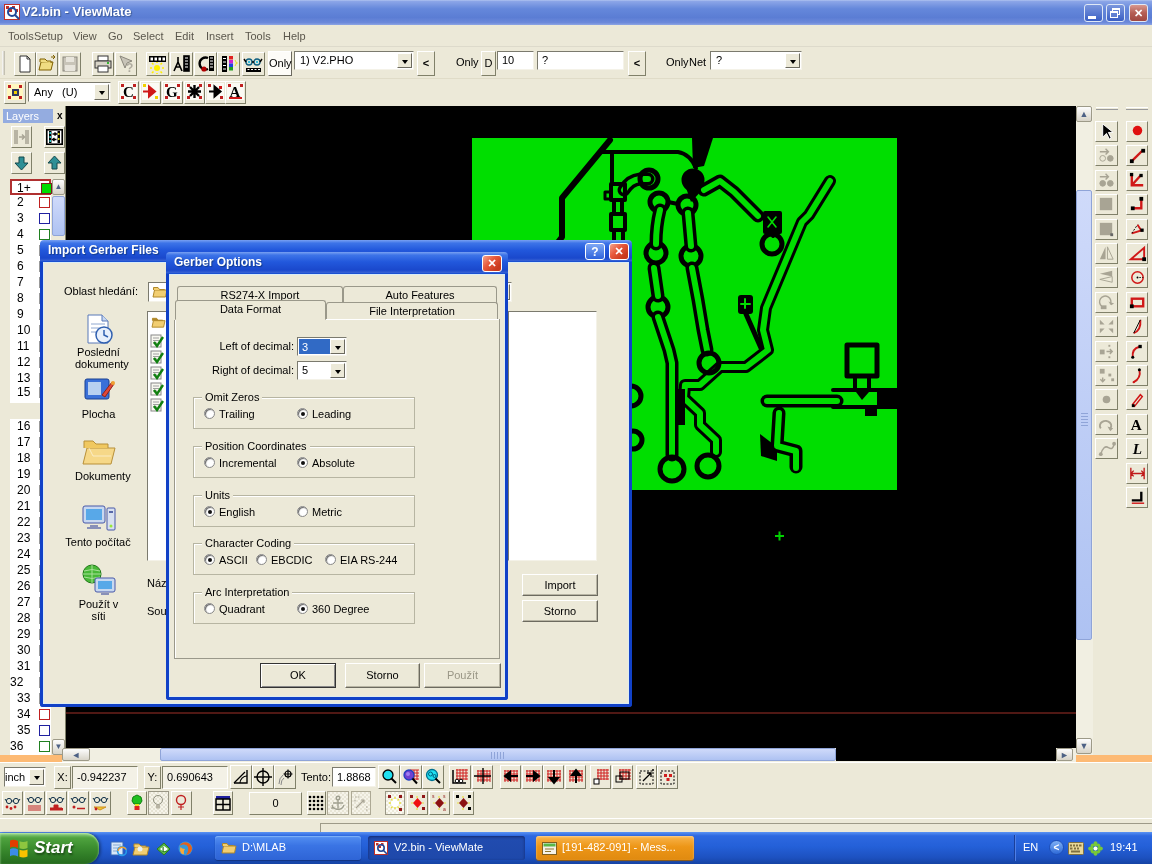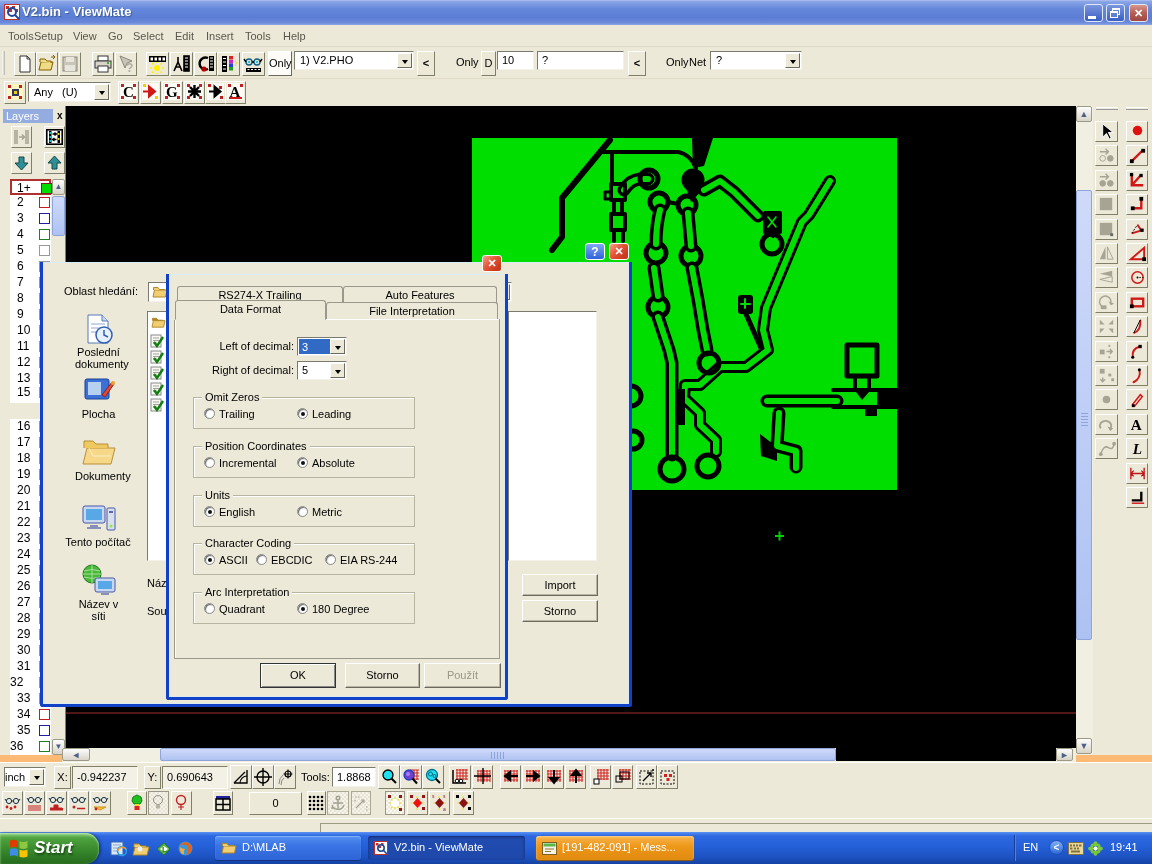--- a/index.html
+++ b/index.html
@@ -583,21 +583,21 @@
             <circle cx="9" cy="9" r="6" fill="none" stroke="#000" stroke-width="1.4"></circle>
             <path d="M9 0 V18 M0 9 H18" stroke="#000" stroke-width="1.4"></path>
           </svg></div>
 <div class="tbtn raised" style="left:274px;top:2px;width:22px;height:24px"><svg width="18" height="18" style="margin:2px 1px" viewBox="0 0 18 18">
             <g fill="none" stroke="#000">
               <circle cx="12" cy="6" r="3" stroke-width="1.2"></circle>
               <path d="M12 1.5 V10.5 M7.5 6 H16.5" stroke-width="1.2"></path>
               <path d="M3 16 Q3 10 7 7 M5 17 Q5 12 8 10" stroke="#888" stroke-width="1"></path>
             </g>
           </svg></div>
-<div class="abs" style="left:301px;top:8px">Tools:</div>
+<div class="abs" style="left:301px;top:8px">Tento:</div>
 <div class="whitebox abs" style="left:332px;top:4px;width:44px;height:20px;line-height:18px;padding-left:4px">1.8868</div>
 <div class="tbtn raised" style="left:378px;top:2px;width:22px;height:24px"><svg width="18" height="18" style="margin:2px 1px" viewBox="0 0 18 18">
             <circle cx="8" cy="7" r="5" fill="#20E0F0" stroke="#000" stroke-width="1.3"></circle>
             <path d="M11.5 10.5 L16 15" stroke="#000" stroke-width="2"></path>
           </svg></div>
 <div class="tbtn raised" style="left:400px;top:2px;width:22px;height:24px"><svg width="18" height="18" style="margin:2px 1px" viewBox="0 0 18 18">
             <g fill="none" stroke="#D02020">
               <path d="M8 2 h9 M8 5 h9 M8 8 h9 M8 11 h9 M9 2 v10 M12 2 v10 M15 2 v10"></path>
             </g>
             <circle cx="7" cy="7" r="5" fill="#7040D0" stroke="#2040C0" stroke-width="1.3"></circle>
@@ -907,20 +907,21 @@
             <ellipse cx="4.4" cy="10.6" rx="2" ry="1.6" transform="rotate(45 4.4 10.6)"></ellipse>
             <ellipse cx="10.6" cy="10.6" rx="2" ry="1.6" transform="rotate(-45 10.6 10.6)"></ellipse>
           </g>
           <circle cx="7.5" cy="7.5" r="2" fill="#fff"></circle>
         </svg>
 <span style="position:absolute;left:1110px;top:9px;color:#fff;font-size:11px">19:41</span>
 </div>
   </div>
 
   <div class="dlg" id="importdlg" style="left:40px;top:262px;width:592px;height:445px">
+    <div class="dlgtitle">Import Gerber Files</div>
     <div class="helpbtn" style="top:-19px;left:542px">?</div>
     <div class="xbtn" style="top:-19px;left:566px">✕</div>
     <div id="importbody">
 <div class="abs" style="left:21px;top:23px">Oblast hledání:</div>
 <div class="whitebox abs" style="left:105px;top:20px;width:364px;height:20px">
   <svg width="16" height="14" style="position:absolute;left:3px;top:2px" viewBox="0 0 16 14">
             <path d="M1 12 L2.5 5 H15 L13.5 12 Z" fill="#F2CE72" stroke="#B08828"></path>
             <path d="M1.5 5 V2.5 h4.5 l1.5 2 h5 v0.5" fill="#F2CE72" stroke="#B08828"></path>
           </svg>
   <span class="cmbbtn" style="right:1px;top:1px;width:16px;height:16px">
@@ -959,21 +960,21 @@
           <circle cx="30" cy="24" r="1.5" fill="#98E838"></circle>
         </svg>
 <div class="abs" style="left:22px;top:274px;width:66px;text-align:center">Tento počítač</div>
 <svg width="36" height="34" style="position:absolute;left:38px;top:302px" viewBox="0 0 36 34">
           <circle cx="11" cy="10" r="9" fill="#48B838" stroke="#207818"></circle>
           <path d="M3 7 q8 -3 16 0 M3 13 q8 3 16 0 M11 1 v18 M2 10 h18" stroke="#A8E098" fill="none"></path>
           <rect x="14" y="14" width="20" height="14" rx="2" fill="#C8D8F0" stroke="#4858A8"></rect>
           <rect x="17" y="17" width="14" height="8" fill="#58A8E8"></rect>
           <path d="M20 30 h8" stroke="#8890B8" stroke-width="2"></path>
         </svg>
-<div class="abs" style="left:28px;top:336px;width:55px;text-align:center">Název v síti</div>
+<div class="abs" style="left:28px;top:336px;width:55px;text-align:center">Použít v síti</div>
 
 <div class="whitebox abs" style="left:104px;top:49px;width:352px;height:250px">
   <svg width="15" height="13" style="position:absolute;left:3px;top:4px" viewBox="0 0 16 14">
             <path d="M1 12 L2.5 5 H15 L13.5 12 Z" fill="#F2CE72" stroke="#B08828"></path>
             <path d="M1.5 5 V2.5 h4.5 l1.5 2 h5 v0.5" fill="#B08828" stroke="#B08828"></path>
           </svg>
 <svg width="14" height="14" style="position:absolute;left:2px;top:22px" viewBox="0 0 14 14">
             <rect x="1" y="1" width="10" height="12" fill="#F8F8F0" stroke="#888"></rect>
             <path d="M3 4 h6 M3 6.5 h6 M3 9 h4" stroke="#A0A0A0"></path>
             <path d="M4 8 l3 4 l6 -9" fill="none" stroke="#108010" stroke-width="2.4"></path>
@@ -1001,23 +1002,24 @@
 </div>
 <div class="whitebox abs" style="left:465px;top:49px;width:89px;height:250px"></div>
 <div class="abs" style="left:104px;top:315px">Název souboru:</div>
 <div class="abs" style="left:104px;top:343px">Soubory typu:</div>
 <div class="btn" style="left:479px;top:312px;width:76px;height:22px;line-height:20px">Import</div>
 <div class="btn" style="left:479px;top:338px;width:76px;height:22px;line-height:20px">Storno</div>
 </div>
   </div>
 
   <div class="dlg" id="gerberdlg" style="left:166px;top:274px;width:342px;height:426px">
+    <div class="dlgtitle">Gerber Options</div>
     <div class="xbtn" style="left:313px;top:-19px">✕</div>
     <div id="gerberbody">
-<div class="tab" style="left:8px;top:12px;width:166px">RS274-X Trailing</div>
+<div class="tab" style="left:8px;top:12px;width:166px">RS274-X Import</div>
 <div class="tab" style="left:174px;top:12px;width:154px">Auto Features</div>
 <div class="tab" style="left:157px;top:28px;width:172px;height:18px">File Interpretation</div>
 <div class="tab" style="left:6px;top:26px;width:151px;height:20px;z-index:3;border-bottom:1px solid #ECE9D8;font-weight:normal">Data Format</div>
 <div class="abs" style="left:5px;top:45px;width:326px;height:340px;border:1px solid #9a988a;border-top:none;box-shadow:inset 1px 1px 0 #fff"></div>
 <div class="abs" style="left:5px;top:45px;width:152px;height:1px;background:#ECE9D8"></div>
 <div class="abs" style="left:40px;top:66px;width:85px;text-align:right">Left of decimal:</div>
 <div class="whitebox abs" style="left:128px;top:63px;width:50px;height:19px">
           <span style="position:absolute;left:1px;top:1px;right:16px;bottom:1px;background:#316AC5;color:#fff;padding-left:3px;line-height:16px">3</span>
           <span class="cmbbtn" style="right:1px;top:1px;width:15px;height:15px">
             <span class="arrdn" style="left:4px;top:6px"></span>
@@ -1056,19 +1058,19 @@
   <span class="radio" style="left:62px;top:10px"></span>
           <span class="abs" style="left:77px;top:10px">EBCDIC</span>
   <span class="radio" style="left:131px;top:10px"></span>
           <span class="abs" style="left:146px;top:10px">EIA RS-244</span>
 </div>
 <div class="gbox" style="left:24px;top:318px;width:222px;height:32px">
           <span class="glabel">Arc Interpretation</span>
   <span class="radio" style="left:10px;top:10px"></span>
           <span class="abs" style="left:25px;top:10px">Quadrant</span>
   <span class="radio on" style="left:103px;top:10px"></span>
-          <span class="abs" style="left:118px;top:10px">180 Degree</span>
+          <span class="abs" style="left:118px;top:10px">360 Degree</span>
 </div>
 <div class="btn" style="left:91px;top:389px;width:76px;height:25px;line-height:23px;border:1px solid #333;box-shadow:inset 1px 1px 0 #fff, inset -1px -1px 0 #888">OK</div>
 <div class="btn" style="left:176px;top:389px;width:75px;height:25px;line-height:23px">Storno</div>
 <div class="btn" style="left:255px;top:389px;width:77px;height:25px;line-height:23px;color:#9a9786">Použít</div>
 </div>
   </div>
 </div>
 </body></html>

